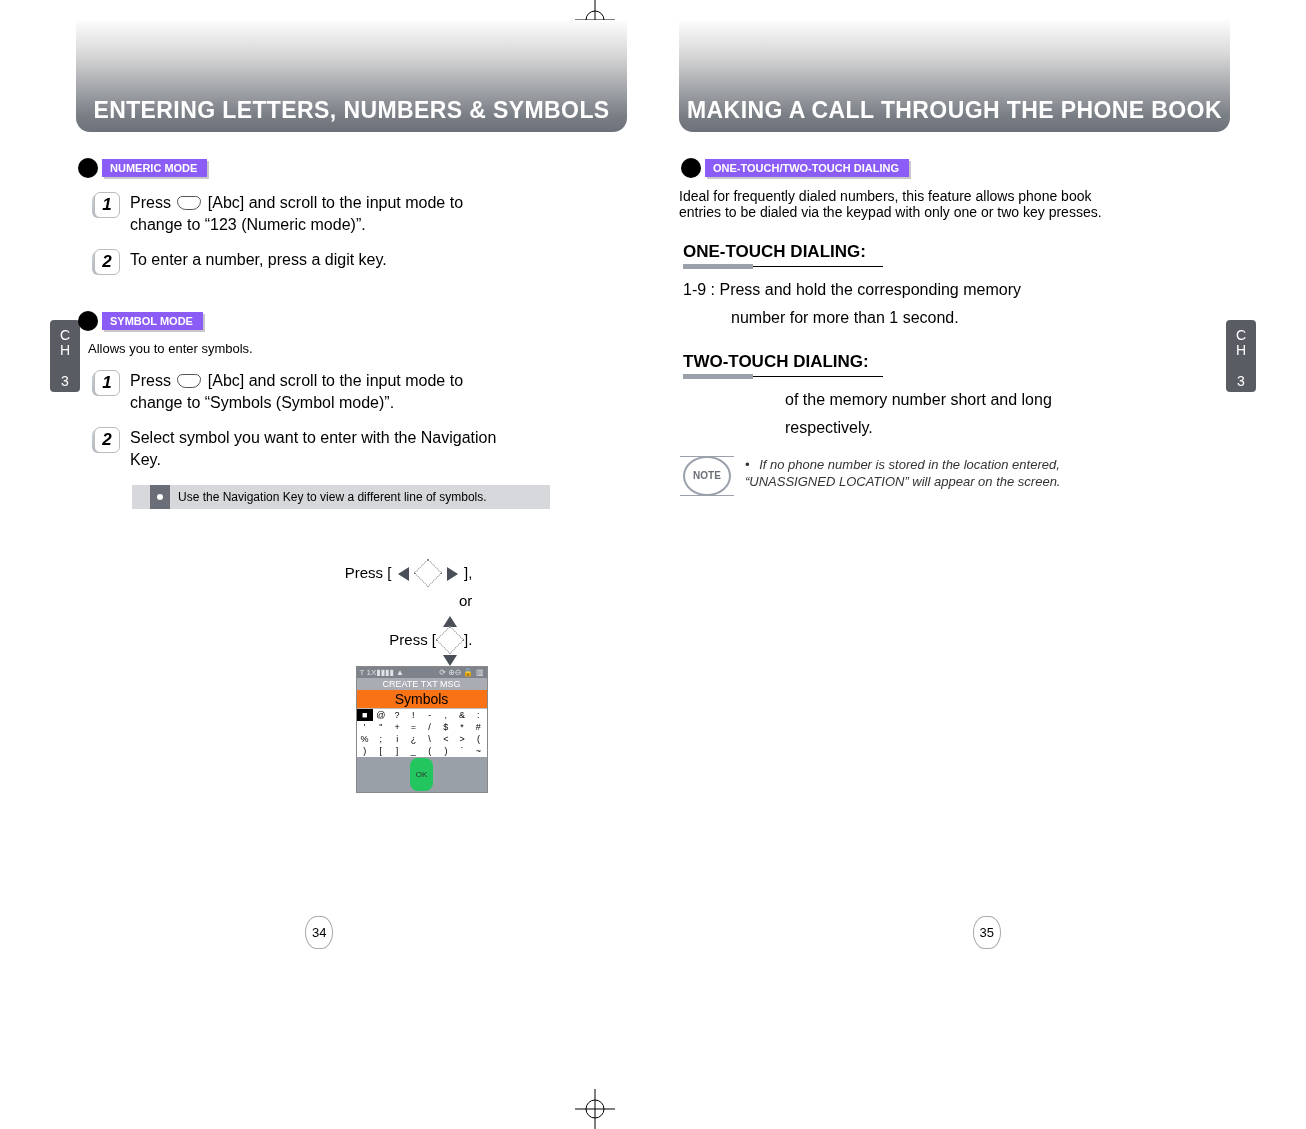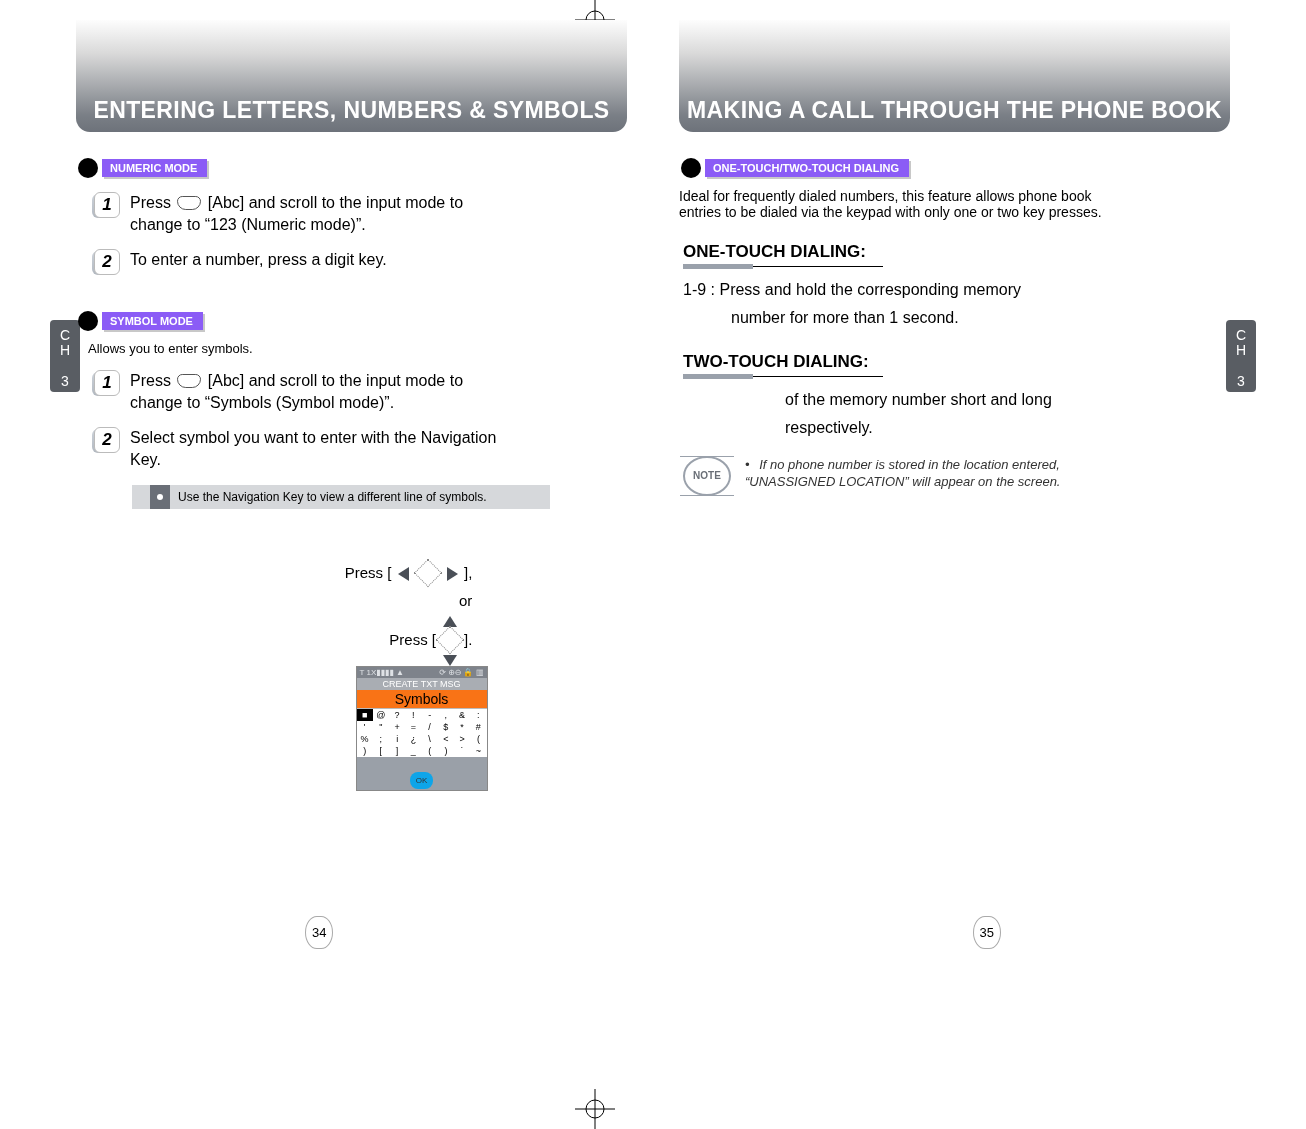--- a/index.html
+++ b/index.html
@@ -56,21 +56,21 @@
   .arrow.u{border-left:7px solid transparent;border-right:7px solid transparent;border-bottom:11px solid #4a4f57;}
   .arrow.d{border-left:7px solid transparent;border-right:7px solid transparent;border-top:11px solid #4a4f57;}
   .screen{width:130px;border:1px solid #888;font-size:9px;}
   .screen .sbar{background:#7e838b;color:#dfe2e6;display:flex;justify-content:space-between;padding:1px 3px;font-size:8px;}
   .screen .shead{background:#a9adb3;color:#fff;text-align:center;font-size:9px;padding:1px 0;}
   .screen .stab{background:#f97316;text-align:center;font-size:14px;padding:1px 0;border-bottom:1px solid #bbb;}
   .screen .grid{display:grid;grid-template-columns:repeat(8,1fr);font-size:9px;text-align:center;}
   .screen .grid span{padding:1px 0;}
   .screen .grid span.sel{background:#000;color:#fff;}
   .screen .okbar{background:#9aa0a8;text-align:center;padding:1px 0;}
-  .screen .okbar .ok{display:inline-block;background:#0ea5e9;border-radius:8px;font-size:8px;padding:4px 6px;color:#333;margin-top:14px;}
+  .screen .okbar .ok{display:inline-block;background:#22c55e;border-radius:8px;font-size:8px;padding:12px 6px;color:#333;}
 </style>
 </head>
 <body>
 
 <div class="page">
 
 
   <div class="reg-mark reg-top">
     <svg width="40" height="40">
         <line x1="20" y1="0" x2="20" y2="40" stroke="#000"></line>

